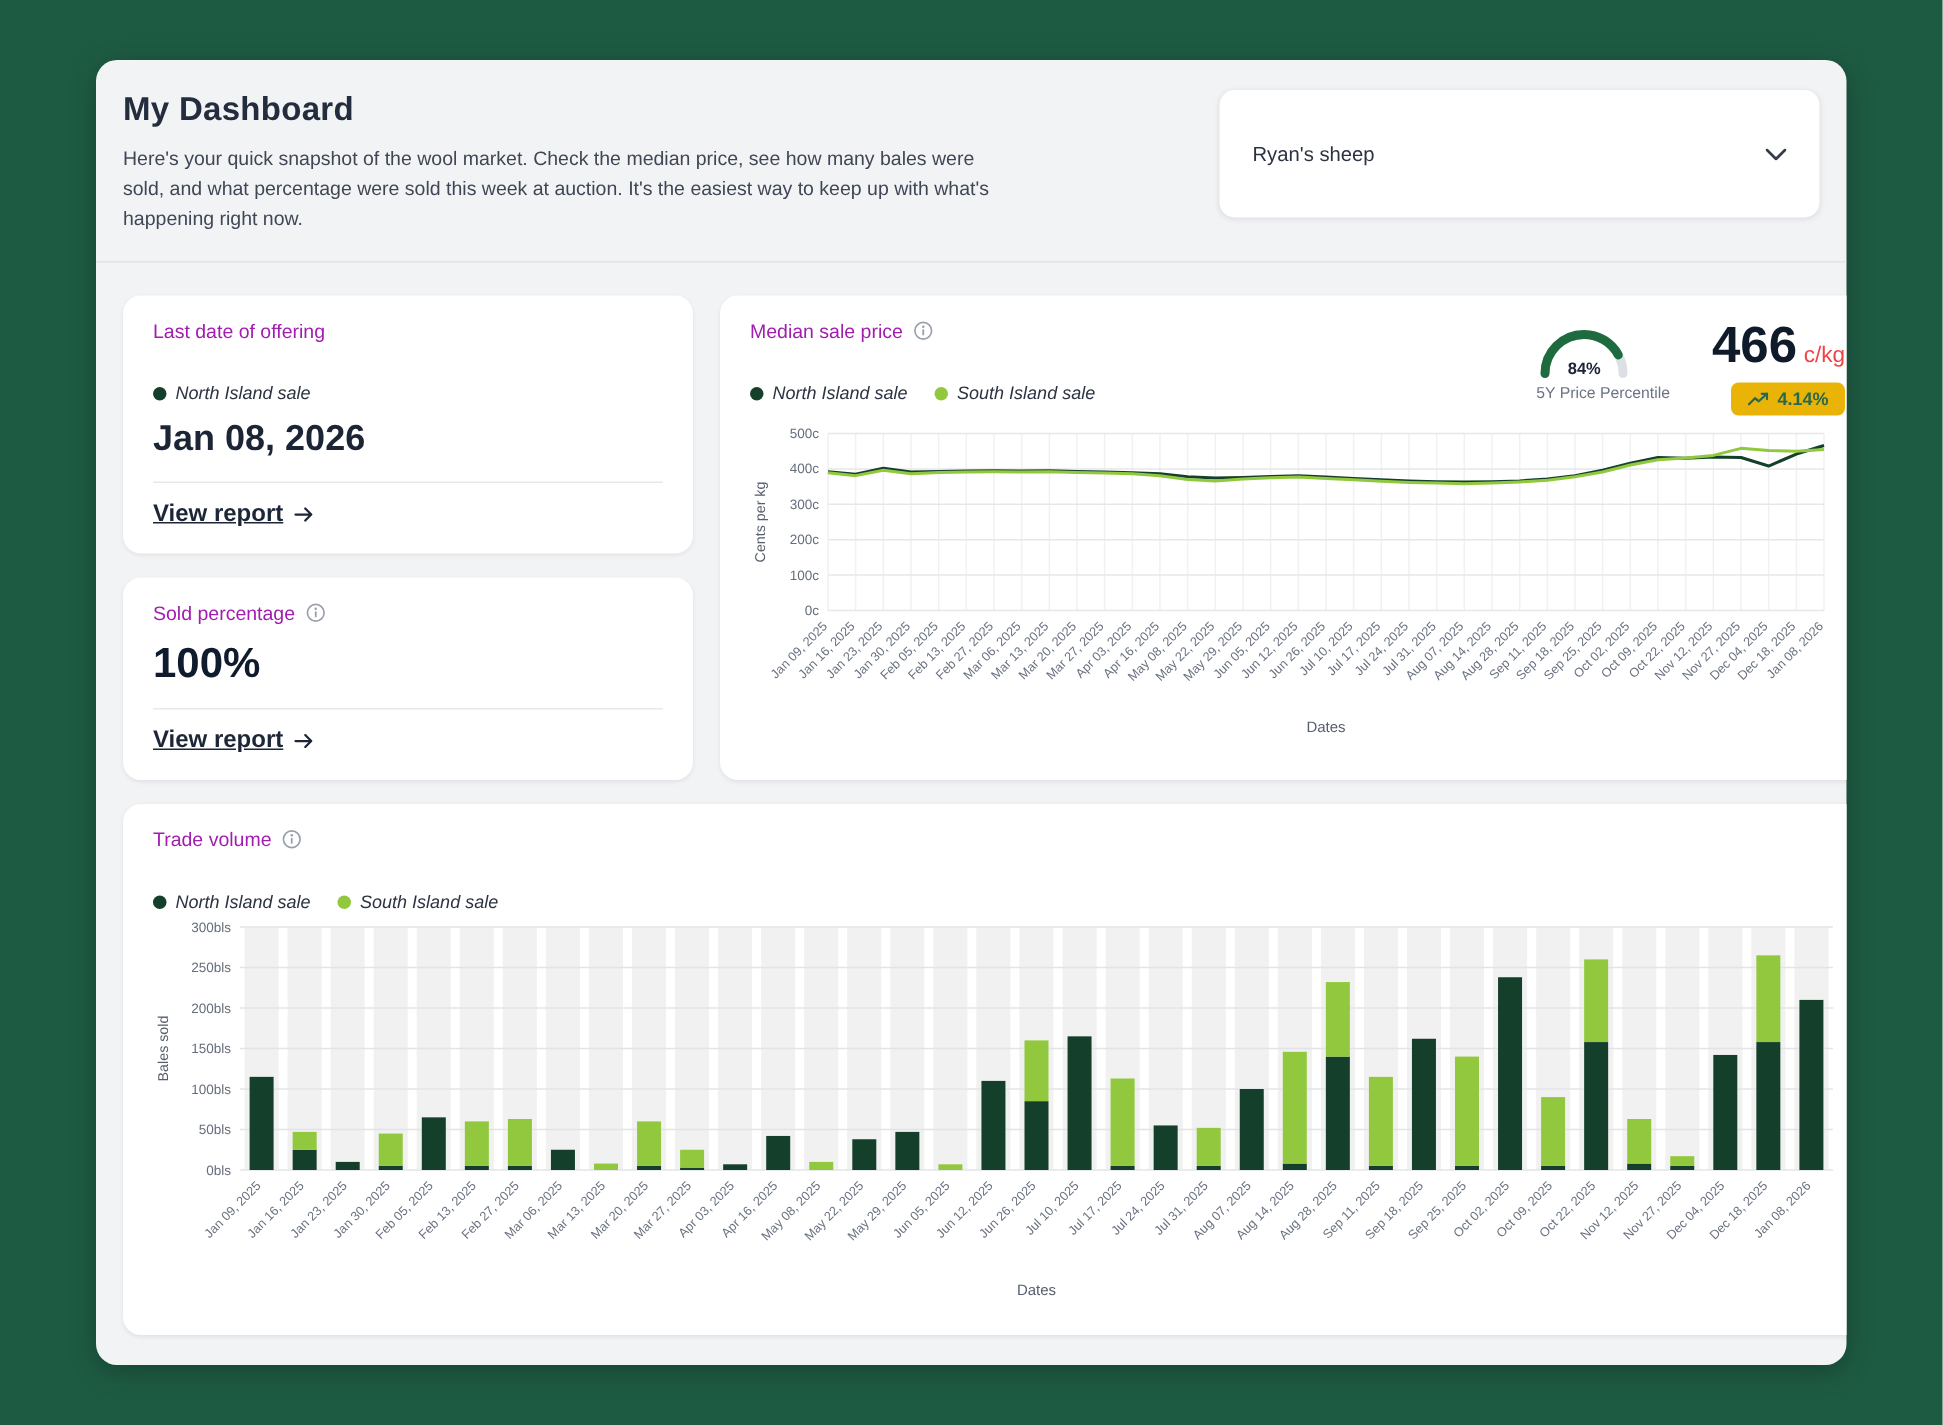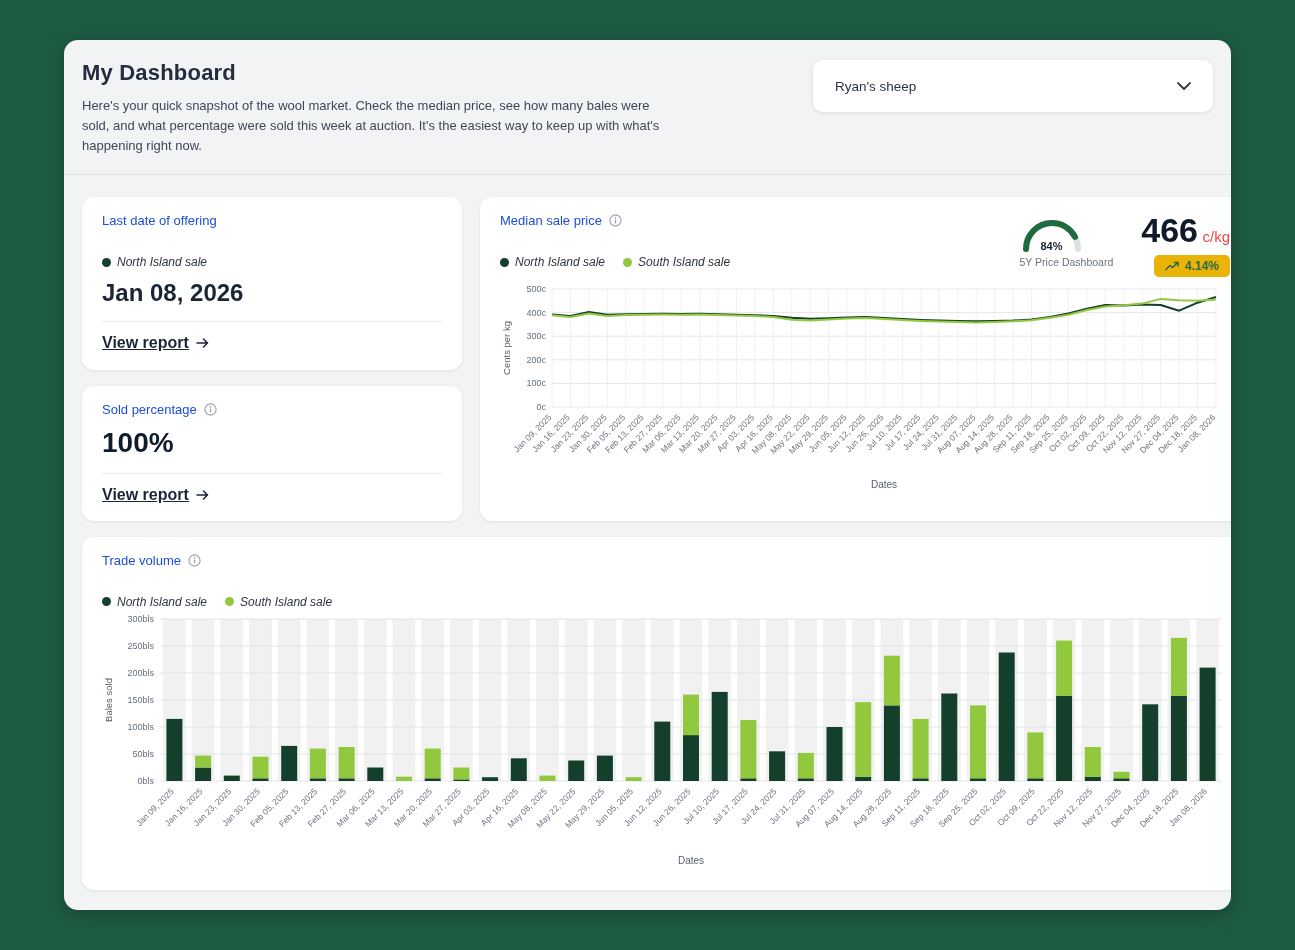--- a/index.html
+++ b/index.html
@@ -3,30 +3,30 @@
 <meta charset="utf-8">
 <style>
   * { box-sizing: border-box; }
   body { margin:0; background:#1e5b43; font-family:"Liberation Sans", sans-serif; }
   .page { width:1295px; height:950px; padding:40px 64px; }
   .dashboard { background:#f2f3f5; border-radius:14px; height:100%; overflow:hidden; display:flex; flex-direction:column; box-shadow:0 4px 18px rgba(0,0,0,.25); }
 
   .db-header { display:flex; justify-content:space-between; align-items:flex-start; padding:20px 18px 18px; border-bottom:1px solid #e2e3e7; }
   .title { font-size:22px; font-weight:700; color:#232d3e; margin:0 0 10px; letter-spacing:.2px; }
   .desc { margin:0; font-size:13px; line-height:1.55; color:#3f4757; max-width:595px; }
-  .selector { width:400px; height:52px; background:#fff; border-radius:10px; box-shadow:0 1px 4px rgba(16,24,40,.10); display:flex; align-items:center; justify-content:space-between; padding:0 22px; font-size:13.5px; color:#2b3342; cursor:pointer; }
+  .selector { width:400px; height:85px; background:#fff; border-radius:10px; box-shadow:0 1px 4px rgba(16,24,40,.10); display:flex; align-items:center; justify-content:space-between; padding:0 22px; font-size:13.5px; color:#2b3342; cursor:pointer; }
 
   .content { flex:1; padding:22px 18px 20px; display:grid; grid-template-columns:380px 1fr; grid-template-rows:auto auto auto; gap:16px 18px; }
   .card { background:#fff; border-radius:12px; box-shadow:0 1px 3px rgba(16,24,40,.08); padding:16px 20px; }
   .card-offering { grid-column:1; grid-row:1; }
   .card-sold { grid-column:1; grid-row:2; }
   .price-card { grid-column:2; grid-row:1 / span 2; }
   .volume-card { grid-column:1 / -1; grid-row:3; }
 
-  .card-label { font-size:13px; color:#1d4ed8; display:flex; align-items:center; gap:7px; }
+  .card-label { font-size:13px; color:#a21caf; display:flex; align-items:center; gap:7px; }
   .legend { display:flex; gap:18px; margin-top:27px;font-style:italic; }
   .legend-item { display:flex; align-items:center; gap:6px; font-size:12px; color:#2c3442; }
   .dot { width:9px; height:9px; border-radius:50%; flex:0 0 auto; }
   .dot-n { background:#14402b; } .dot-s { background:#92c83d; }
 
   .big-date { font-size:24px; font-weight:700; color:#1b2536; margin-top:10px; }
   .big-pct  { font-size:28px; font-weight:700; color:#101b2d; margin-top:10px; }
   .report-row { border-top:1px solid #e7e8ec; margin-top:14px; padding-top:12px; }
   .report-link { font-size:16px; font-weight:700; color:#1d2637; text-decoration:underline; display:inline-flex; gap:7px; align-items:center; cursor:pointer; }
 
@@ -131,21 +131,21 @@
           </div>
           <div class="head-right">
             <div class="gauge-block">
               <div class="gauge-wrap">
                 <svg width="64" height="40" viewBox="0 0 64 40">
                   <path d="M6 36 A26 26 0 0 1 58 36" fill="none" stroke="#dcdfe4" stroke-width="6" stroke-linecap="round"></path>
                   <path d="M6 36 A26 26 0 0 1 58 36" fill="none" stroke="#1d6b3e" stroke-width="6" stroke-linecap="round" stroke-dasharray="68.6 200"></path>
                 </svg>
                 <span class="gauge-value">84%</span>
               </div>
-              <div class="gauge-label">5Y Price Dashboard</div>
+              <div class="gauge-label">5Y Price Percentile</div>
             </div>
             <div class="metric">
               <span class="metric-value">466</span>
               <span class="metric-unit">c/kg</span>
               <div>
                 <span class="badge badge-pos">
                   <svg width="14" height="10" viewBox="0 0 14 10">
                       <path d="M1 8.5L5 4.5l2.5 2L13 1.5" stroke="currentColor" stroke-width="1.5" fill="none" stroke-linecap="round" stroke-linejoin="round"></path>
                       <path d="M9.5 1.5H13V5" stroke="currentColor" stroke-width="1.5" fill="none" stroke-linecap="round" stroke-linejoin="round"></path>
                     </svg>

